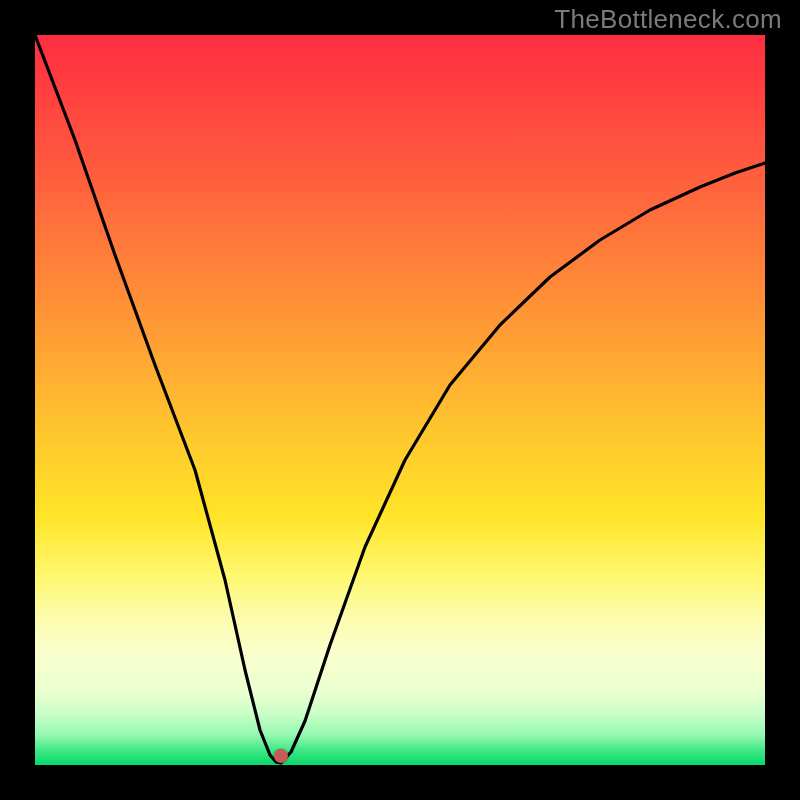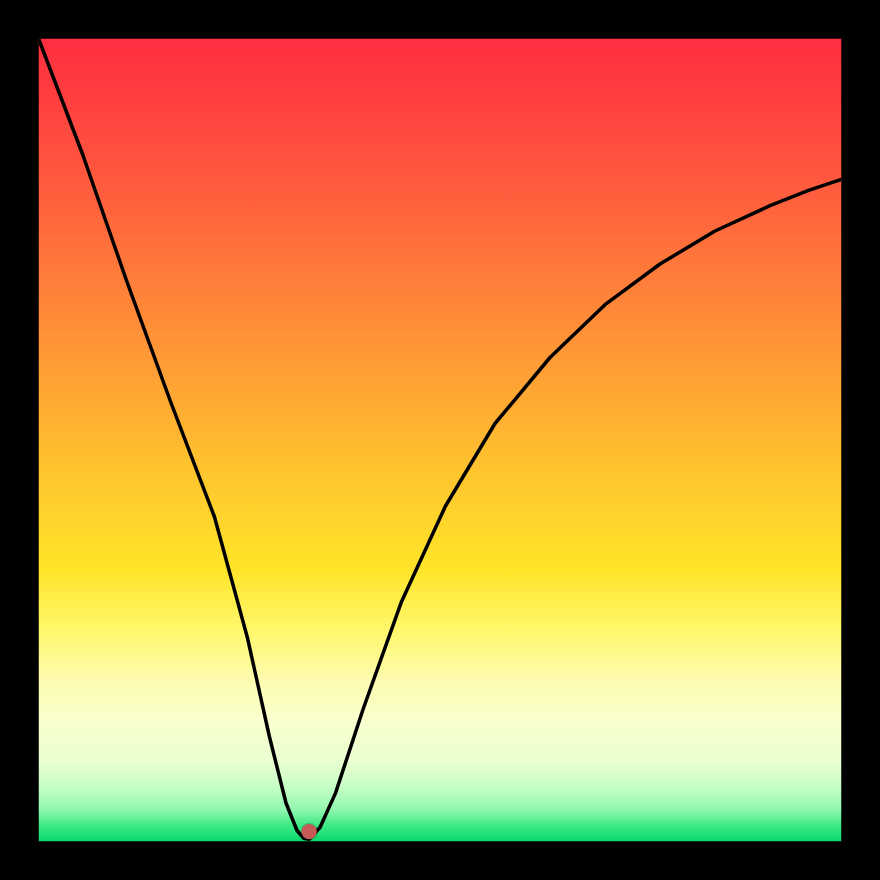--- a/index.html
+++ b/index.html
@@ -70,20 +70,21 @@
     border-radius: 50%;
     background: #c85a57;
     transform: translate(-50%, -50%);
     box-shadow: 0 0 0 1px rgba(0,0,0,0.15);
   }
 </style>
 </head>
 <body>
 
 <div class="frame">
+  <div class="watermark">TheBottleneck.com</div>
 
   <div class="plot-area">
     <div class="gradient"></div>
 
     <svg class="curve" viewBox="0 0 730 730" preserveAspectRatio="none">
       <path fill="none" stroke="#000" stroke-width="3.2" stroke-linejoin="round" stroke-linecap="round" d="M 0 0 L 40 105 L 80 220 L 120 330 L 160 435 L 190 545 L 210 635 L 225 695 L 235 720 L 241 727 L 246 728 L 256 717 L 270 686 L 295 610 L 330 512 L 370 425 L 415 350 L 465 290 L 515 242 L 565 205 L 615 175 L 665 152 L 700 138 L 730 128"></path>
     </svg>
 
     <div class="marker" style="left:33.7%; top:98.7%"></div>
   </div>

